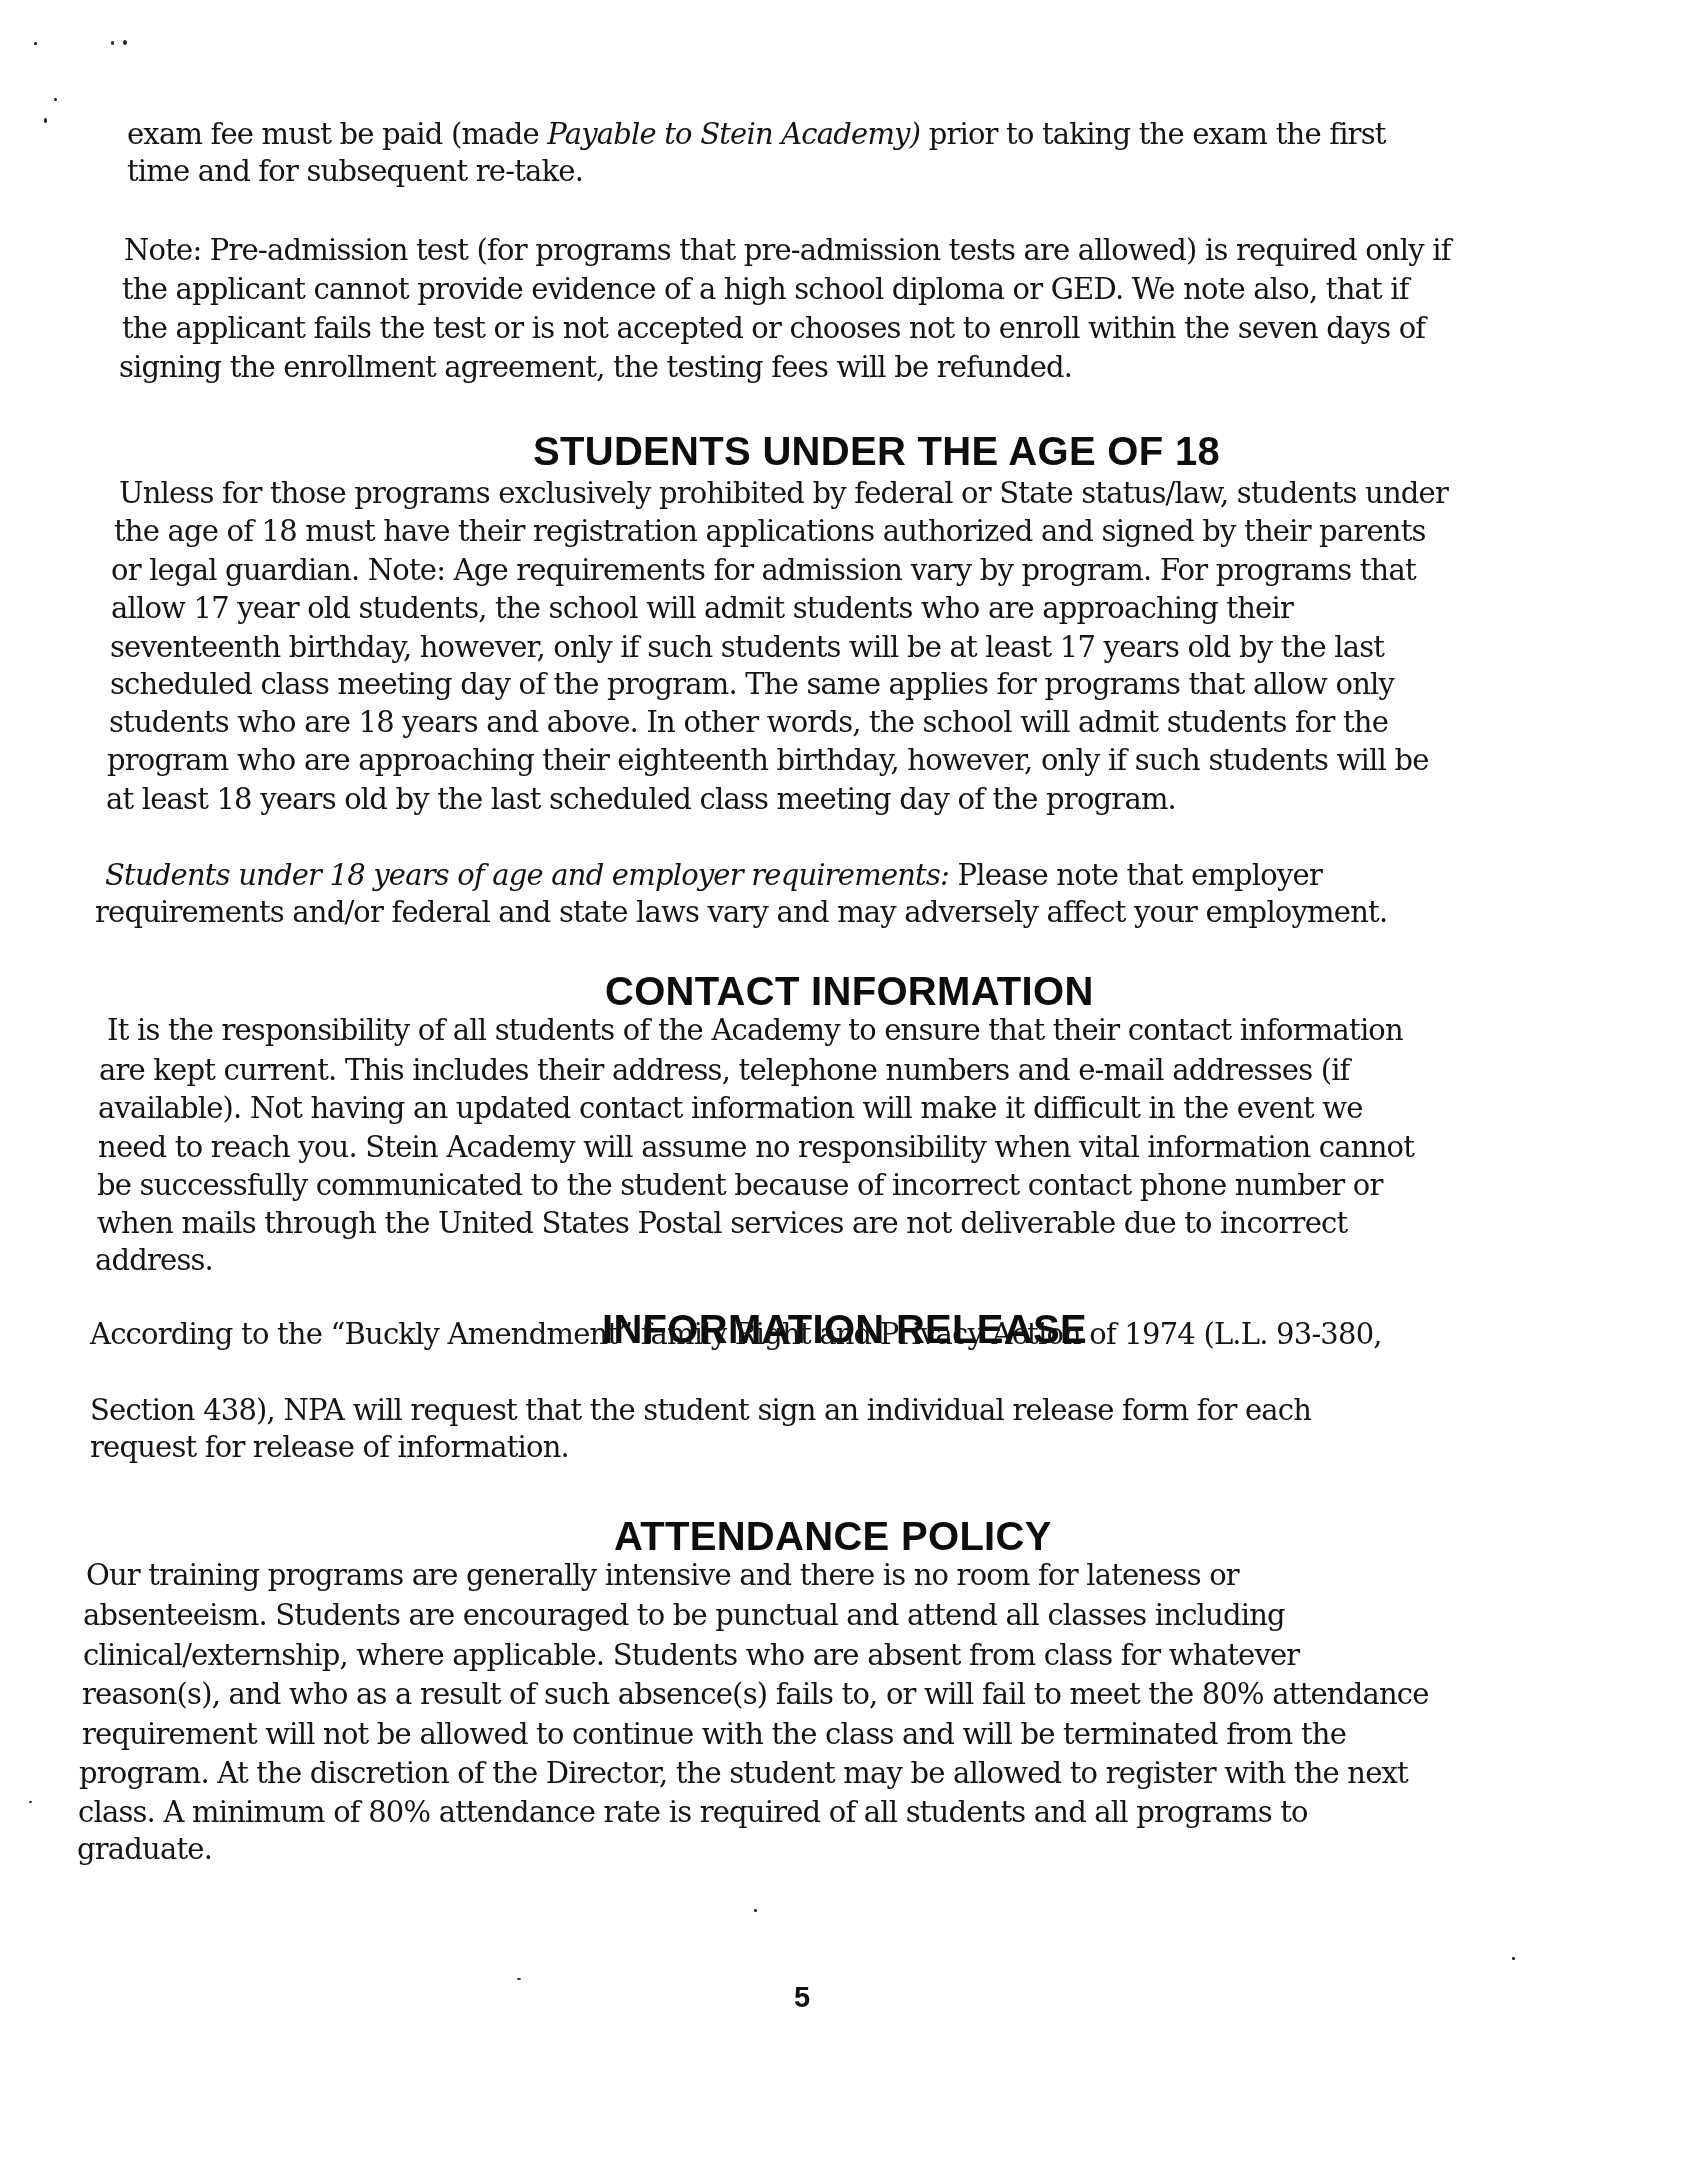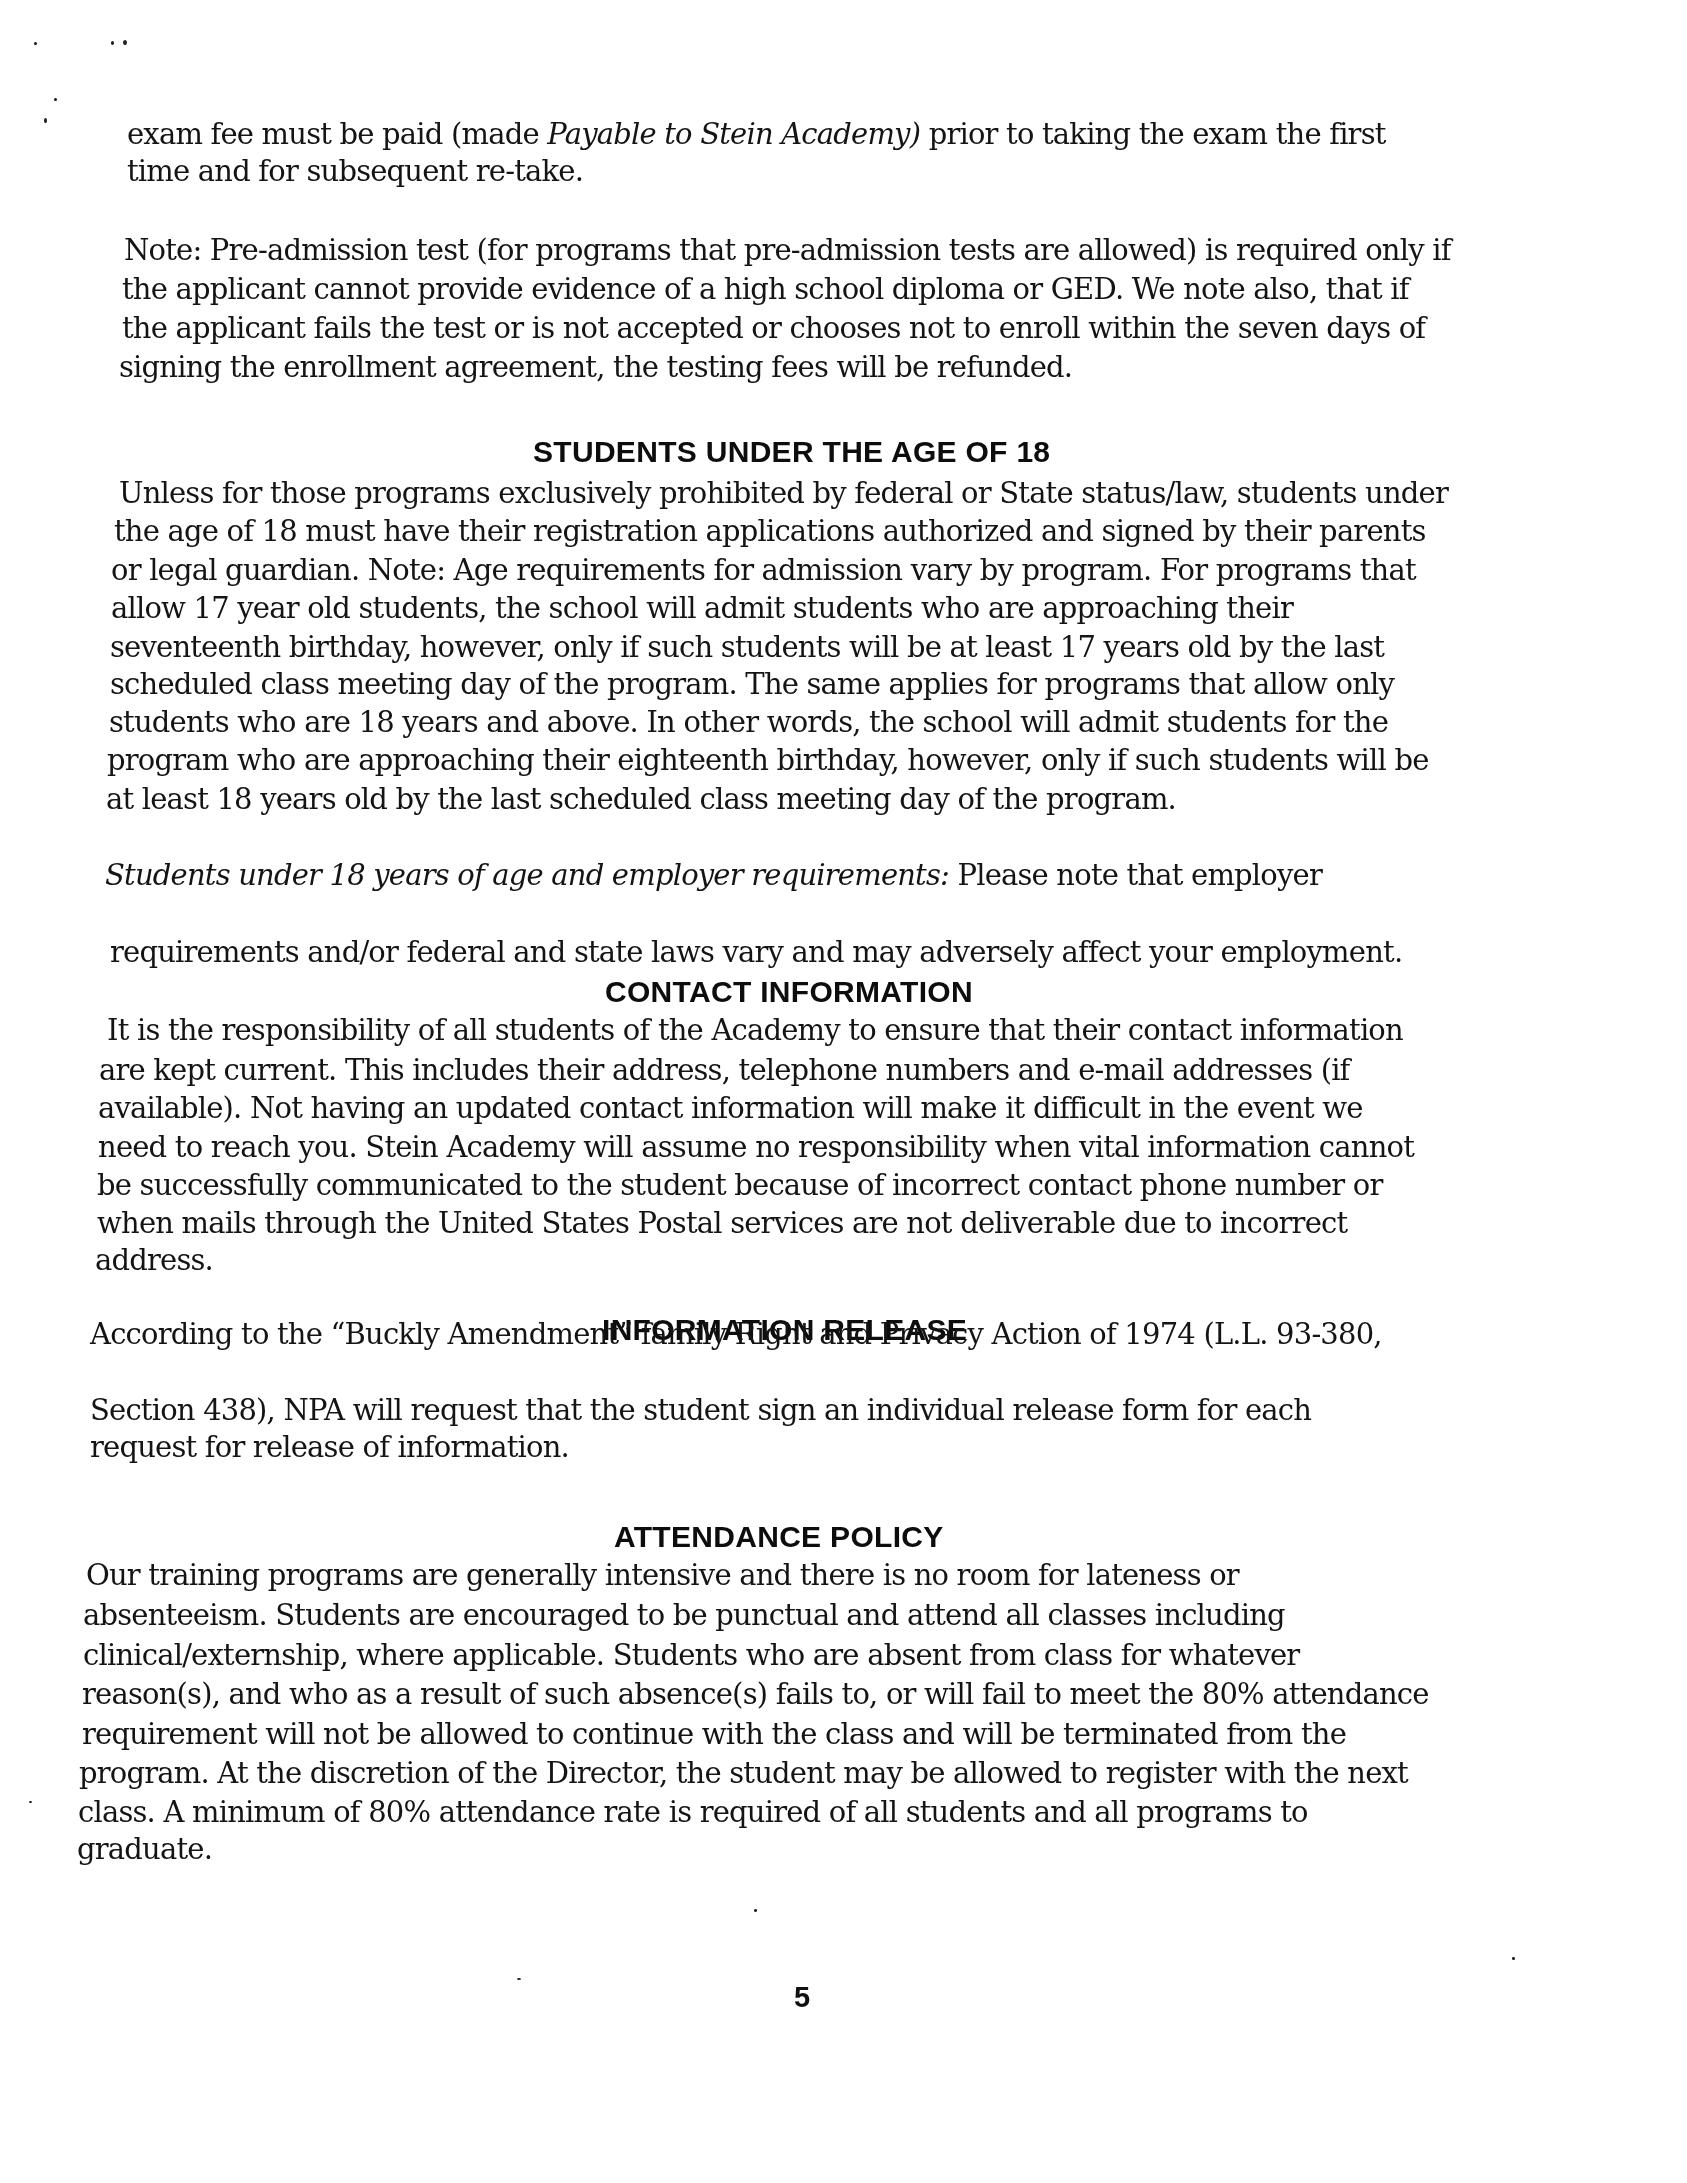--- a/index.html
+++ b/index.html
@@ -1,19 +1,19 @@
 <!DOCTYPE html>
 <html style="font-size:10.6px"><head>
 <meta charset="utf-8">
 <style>
   html, body { margin:0; padding:0; background:#ffffff; }
   body { width:1687px; height:2183px; position:relative; overflow:hidden; color:#111; }
   .page { position:absolute; left:0; top:0; width:1687px; height:2183px; }
   .line { position:absolute; white-space:nowrap; font-family:"DejaVu Serif", serif; font-size:29px; line-height:37px; letter-spacing:-0.8px; color:#141414; }
-  .heading { position:absolute; white-space:nowrap; font-family:"Liberation Sans", sans-serif; font-weight:bold; font-size:30px; line-height:37px; letter-spacing:0.3px; color:#0d0d0d; }
+  .heading { position:absolute; white-space:nowrap; font-family:"Liberation Sans", sans-serif; font-weight:bold; font-size:40px; line-height:37px; letter-spacing:0.3px; color:#0d0d0d; }
   .italic { font-style:italic; }
   .pagenum { position:absolute; font-family:"Liberation Sans", sans-serif; font-weight:bold; font-size:29px; color:#111; }
   .speck { position:absolute; background:#222; border-radius:50%; }
 </style>
 </head>
 <body>
 
 <div class="page">
 
   <div class="speck" style="left:123px;top:40px;width:4px;height:5.3px;"></div>
@@ -41,21 +41,21 @@
   <div class="line" style="left:111px;top:590px;">allow 17 year old students, the school will admit students who are approaching their</div>
   <div class="line" style="left:110px;top:629px;">seventeenth birthday, however, only if such students will be at least 17 years old by the last</div>
   <div class="line" style="left:110px;top:666px;">scheduled class meeting day of the program. The same applies for programs that allow only</div>
   <div class="line" style="left:109px;top:704px;">students who are 18 years and above. In other words, the school will admit students for the</div>
   <div class="line" style="left:107px;top:742px;">program who are approaching their eighteenth birthday, however, only if such students will be</div>
   <div class="line" style="left:106px;top:781px;">at least 18 years old by the last scheduled class meeting day of the program.</div>
 
   <div class="line" style="left:105px;top:857px;">
     <span class="italic">Students under 18 years of age and employer requirements:</span><span> Please note that employer</span>
   </div>
-  <div class="line" style="left:110px;top:894px;margin-top:40px;">requirements and/or federal and state laws vary and may adversely affect your employment.</div>
+  <div class="line" style="left:95px;top:894px;">requirements and/or federal and state laws vary and may adversely affect your employment.</div>
 
   <div class="heading" style="left:605px;top:973px;">CONTACT INFORMATION</div>
   <div class="line" style="left:107px;top:1012px;">It is the responsibility of all students of the Academy to ensure that their contact information</div>
   <div class="line" style="left:99px;top:1052px;">are kept current. This includes their address, telephone numbers and e-mail addresses (if</div>
   <div class="line" style="left:98px;top:1129px;">need to reach you. Stein Academy will assume no responsibility when vital information cannot</div>
   <div class="line" style="left:98px;top:1090px;">available). Not having an updated contact information will make it difficult in the event we</div>
   <div class="line" style="left:97px;top:1167px;">be successfully communicated to the student because of incorrect contact phone number or</div>
   <div class="line" style="left:97px;top:1205px;">when mails through the United States  Postal services are not deliverable due to incorrect</div>
   <div class="line" style="left:95px;top:1242px;">address.</div>
 

